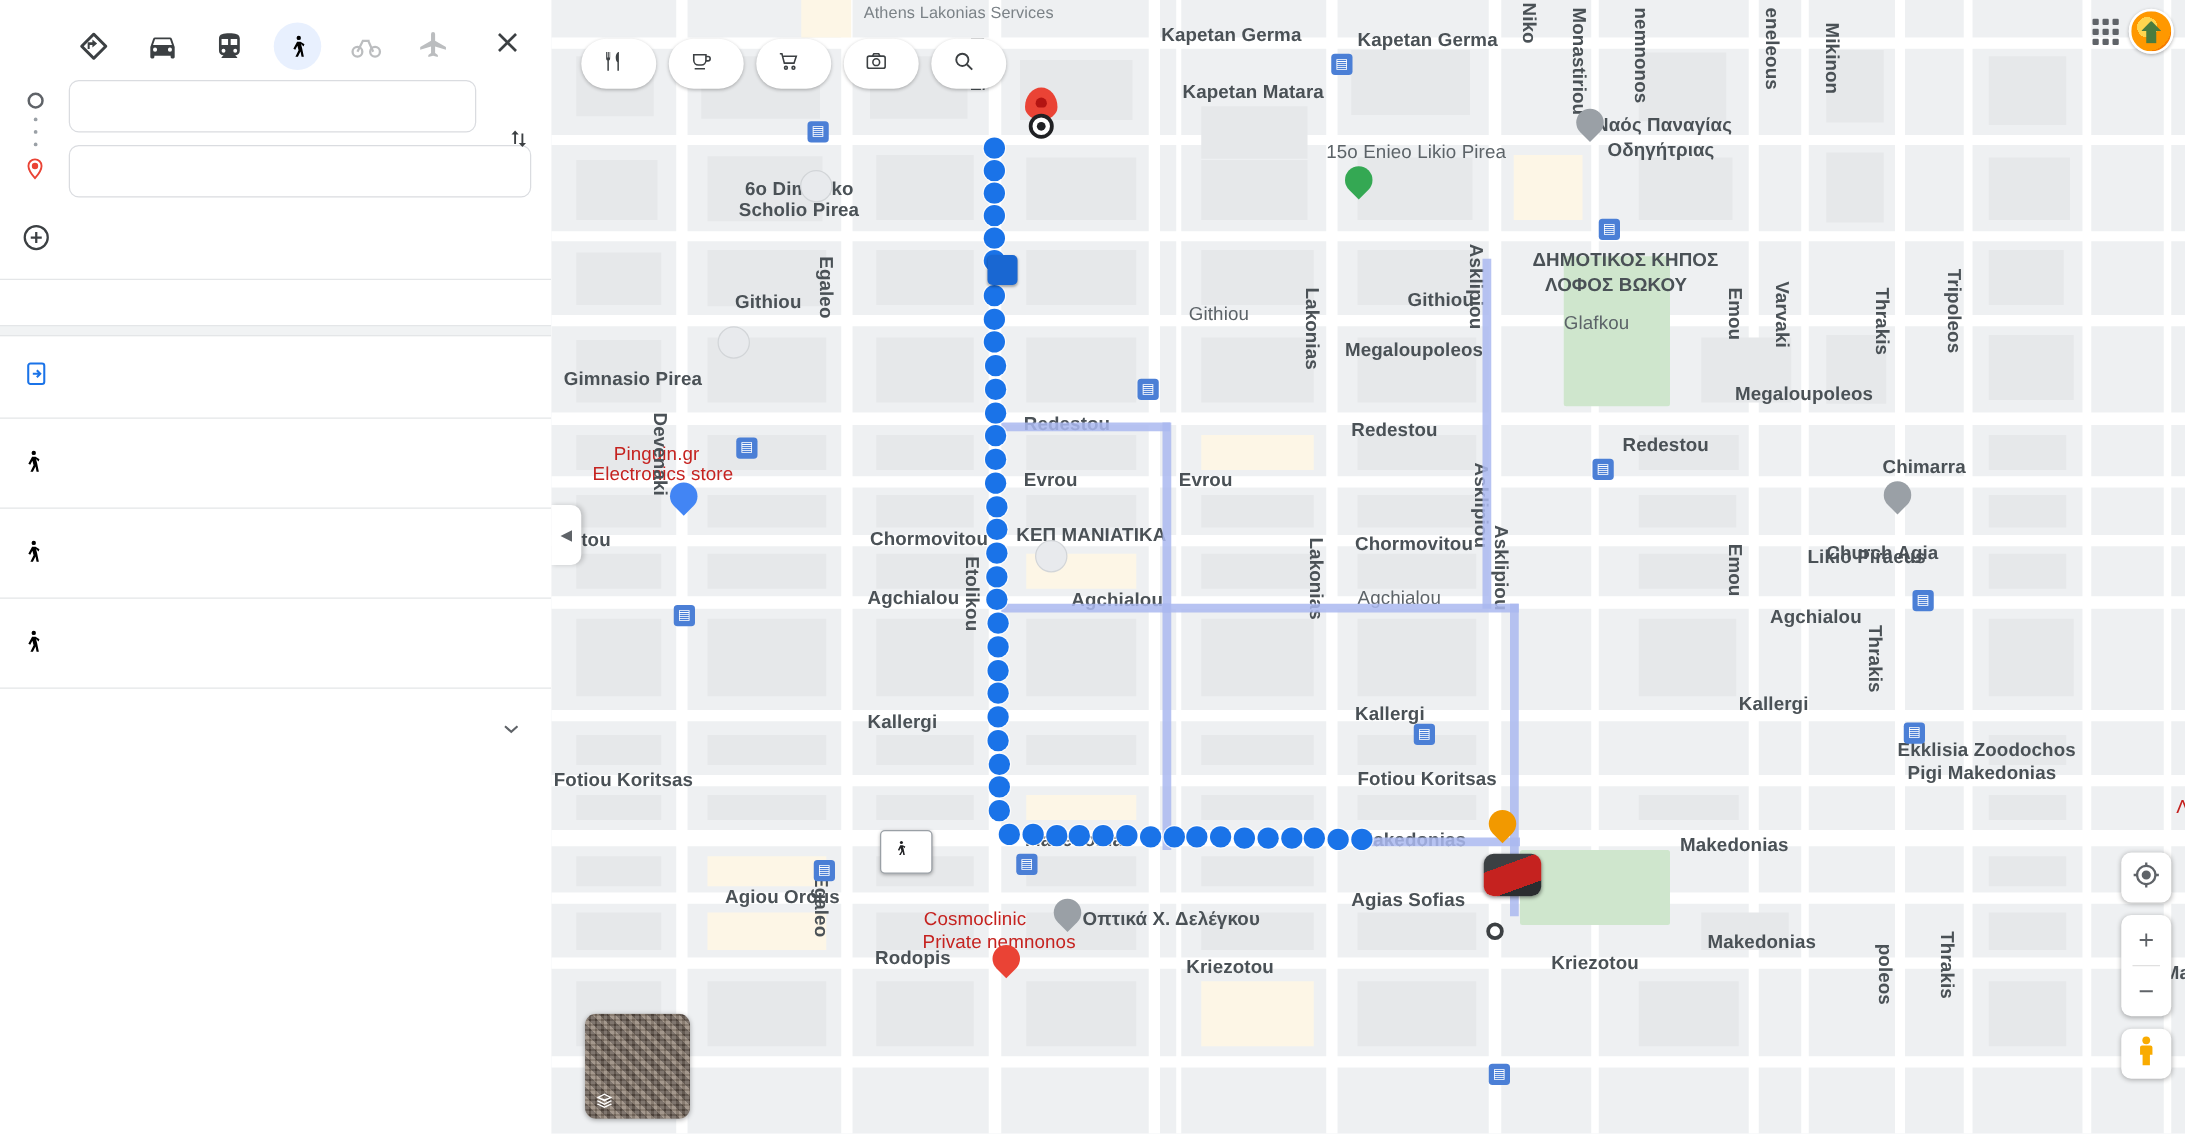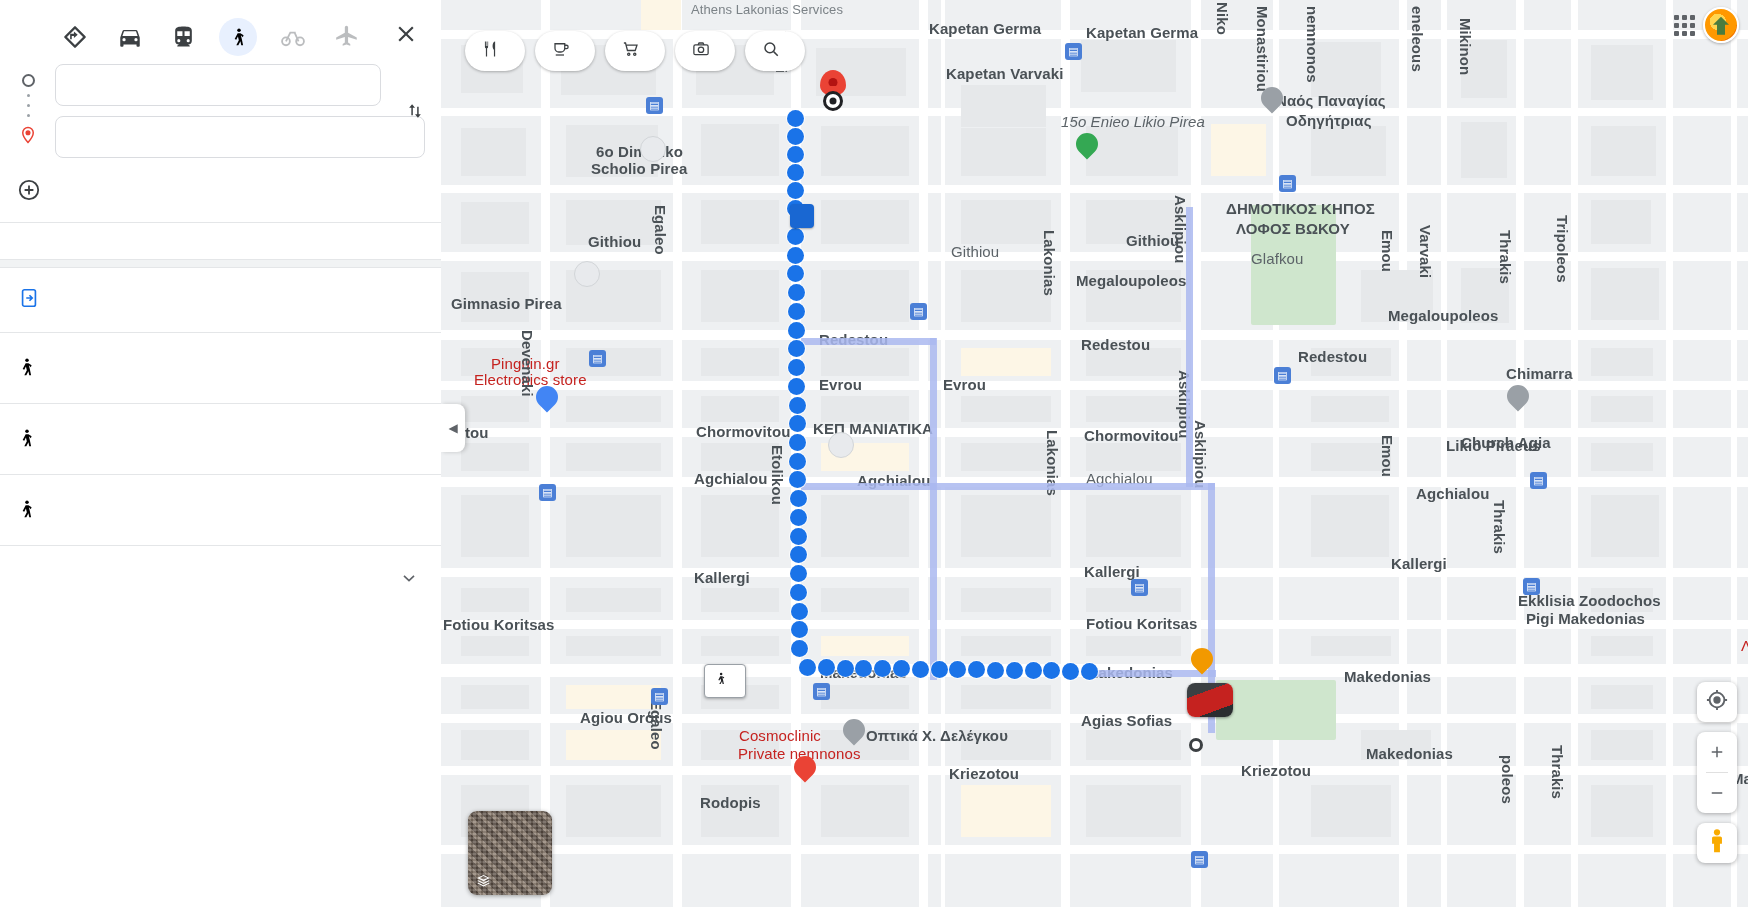--- a/index.html
+++ b/index.html
@@ -415,24 +415,24 @@
       <div class="yellowblk" style="left:520px;top:785px;width:90px;height:52px"></div>
       <div class="blk" style="left:645px;top:785px;width:95px;height:52px"></div>
       <div class="blk" style="left:870px;top:785px;width:80px;height:52px"></div>
       <div class="blk" style="left:1150px;top:785px;width:62px;height:52px"></div>
     </div>
 
     <div id="map-labels">
         <div class="maplabel poi blue-poi" style="left: 250px; top: 2px;">Athens Lakonias Services</div>
         <div class="maplabel strong" style="left: 488px; top: 20px;">Kapetan Germa</div>
         <div class="maplabel strong" style="left: 645px; top: 24px;">Kapetan Germa</div>
-        <div class="maplabel strong" style="left: 505px; top: 65px;">Kapetan Varvaki</div>
+        <div class="maplabel strong" style="left: 505px; top: 65px;">Kapetan Matara</div>
         <div class="maplabel strong" style="left: 835px; top: 92px;">Ναός Παναγίας</div>
         <div class="maplabel strong" style="left: 845px; top: 112px;">Οδηγήτριας</div>
-        <div class="maplabel " style="left: 620px; top: 113px; font-style: italic;">15ο Enieo Likio Pirea</div>
+        <div class="maplabel " style="left: 620px; top: 113px;">15ο Enieo Likio Pirea</div>
         <div class="maplabel strong" style="left: 155px; top: 143px;">6ο Dimotiko</div>
         <div class="maplabel strong" style="left: 150px; top: 160px;">Scholio Pirea</div>
         <div class="maplabel strong" style="left: 785px; top: 200px;">ΔΗΜΟΤΙΚΟΣ ΚΗΠΟΣ</div>
         <div class="maplabel strong" style="left: 795px; top: 220px;">ΛΟΦΟΣ ΒΩΚΟΥ</div>
         <div class="maplabel strong" style="left: 147px; top: 233px;">Githiou</div>
         <div class="maplabel " style="left: 510px; top: 243px;">Githiou</div>
         <div class="maplabel strong" style="left: 685px; top: 232px;">Githiou</div>
         <div class="maplabel " style="left: 810px; top: 250px;">Glafkou</div>
         <div class="maplabel strong" style="left: 635px; top: 272px;">Megaloupoleos</div>
         <div class="maplabel strong" style="left: 10px; top: 295px;">Gimnasio Pirea</div>
@@ -467,21 +467,21 @@
         <div class="maplabel strong" style="left: 645px; top: 664px;">Makedonias</div>
         <div class="maplabel strong" style="left: 903px; top: 668px;">Makedonias</div>
         <div class="maplabel strong" style="left: 139px; top: 709px;">Agiou Orous</div>
         <div class="maplabel strong" style="left: 640px; top: 712px;">Agias Sofias</div>
         <div class="maplabel red" style="left: 298px; top: 727px;">Cosmoclinic</div>
         <div class="maplabel red" style="left: 297px; top: 745px;">Private nemnonos</div>
         <div class="maplabel strong" style="left: 425px; top: 727px;">Οπτικά Χ. Δελέγκου</div>
         <div class="maplabel strong" style="left: 925px; top: 745px;">Makedonias</div>
         <div class="maplabel strong" style="left: 508px; top: 765px;">Kriezotou</div>
         <div class="maplabel strong" style="left: 800px; top: 762px;">Kriezotou</div>
-        <div class="maplabel strong" style="left: 259px; top: 794px;">Rodopis</div>
+        <div class="maplabel strong" style="left: 259px; top: 758px;">Rodopis</div>
         <div class="maplabel strong" style="left: 1290px; top: 770px;">Ma</div>
       </div>
     <div id="map-vlabels">
         <div class="maplabel strong vert" style="left: 349px; top: 30px; transform: rotate(90deg);">Kouni</div>
         <div class="maplabel strong vert" style="left: 830px; top: 6px; transform: rotate(90deg);">Monastiriou</div>
         <div class="maplabel strong vert" style="left: 880px; top: 6px; transform: rotate(90deg);">nemnonos</div>
         <div class="maplabel strong vert" style="left: 985px; top: 6px; transform: rotate(90deg);">eneleous</div>
         <div class="maplabel strong vert" style="left: 1033px; top: 18px; transform: rotate(90deg);">Mikinon</div>
         <div class="maplabel strong vert" style="left: 790px; top: 2px; transform: rotate(90deg);">Niko</div>
         <div class="maplabel strong vert" style="left: 228px; top: 205px; transform: rotate(90deg);">Egaleo</div>

